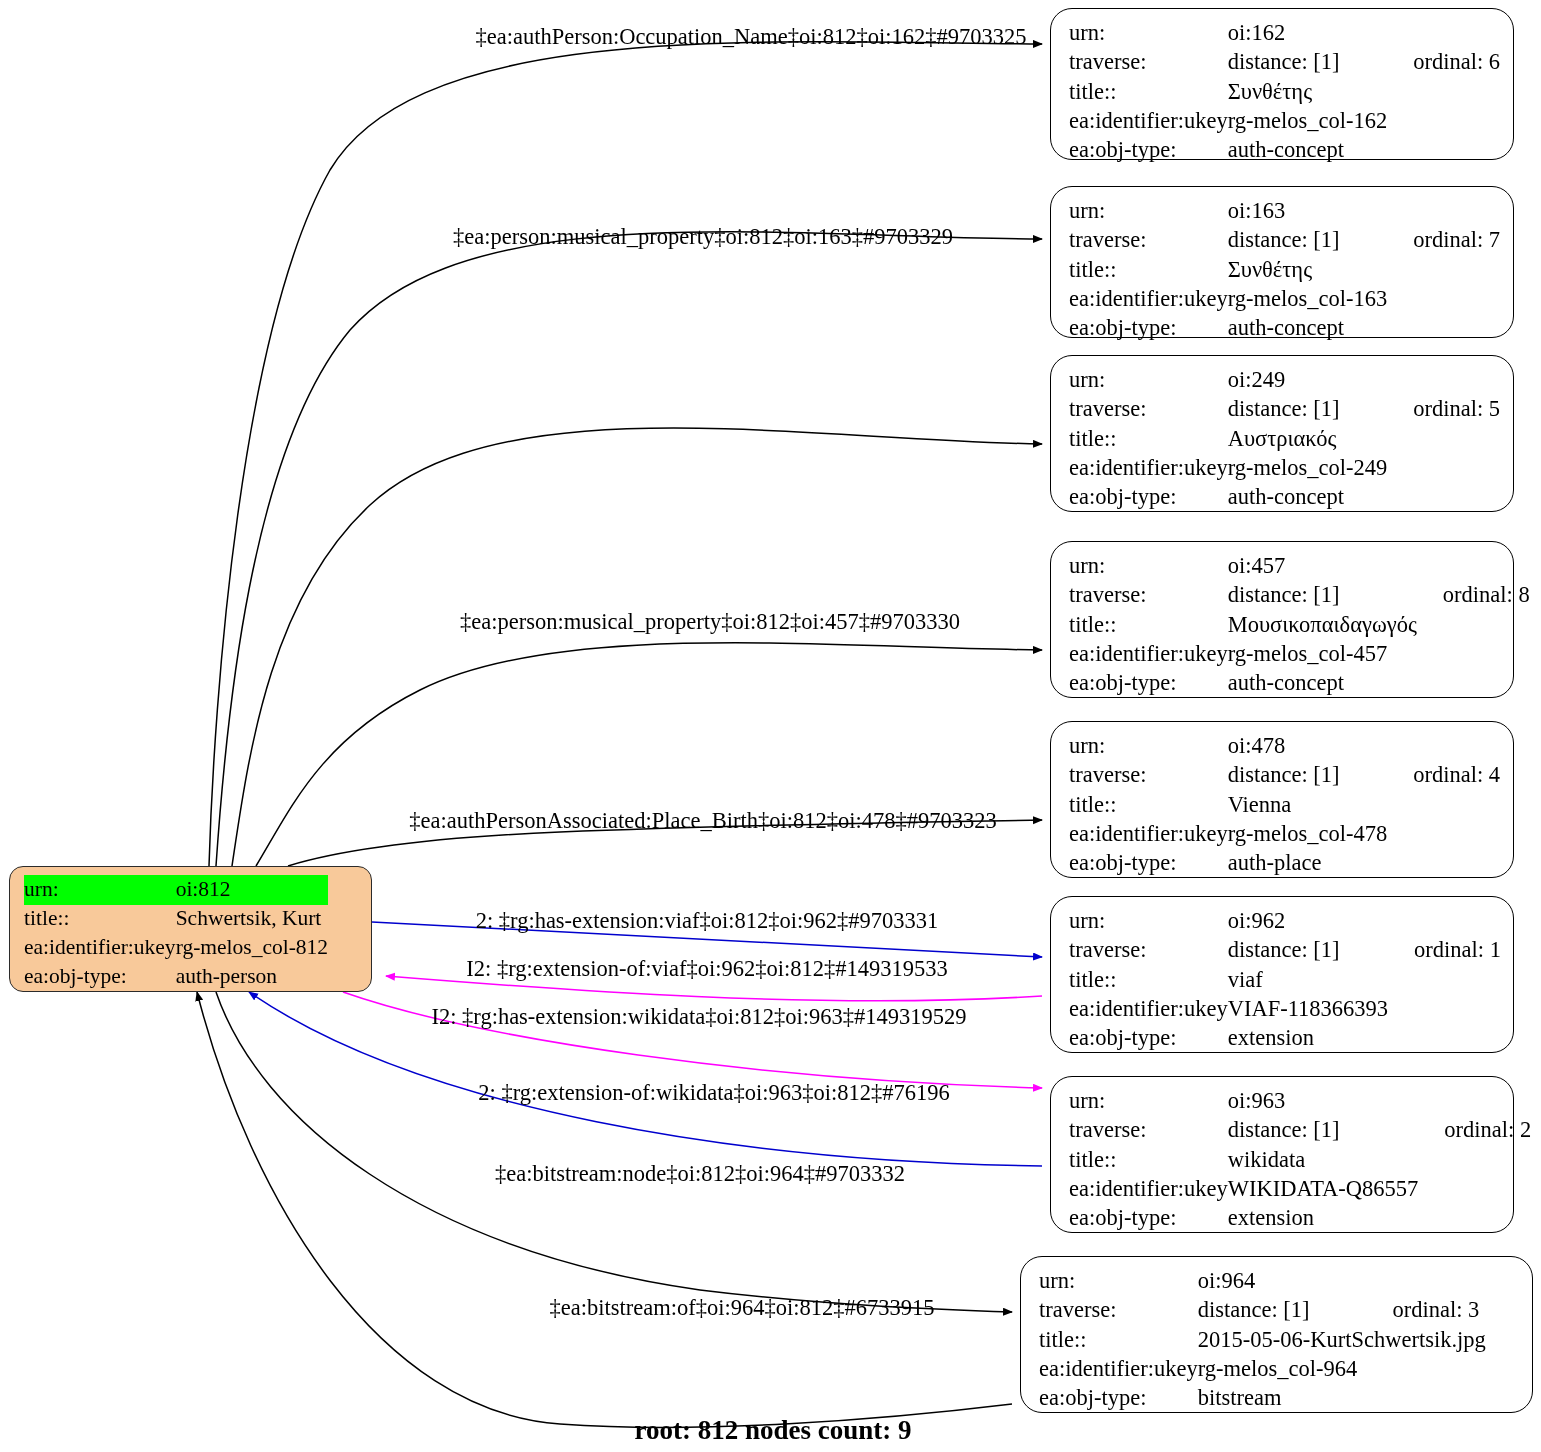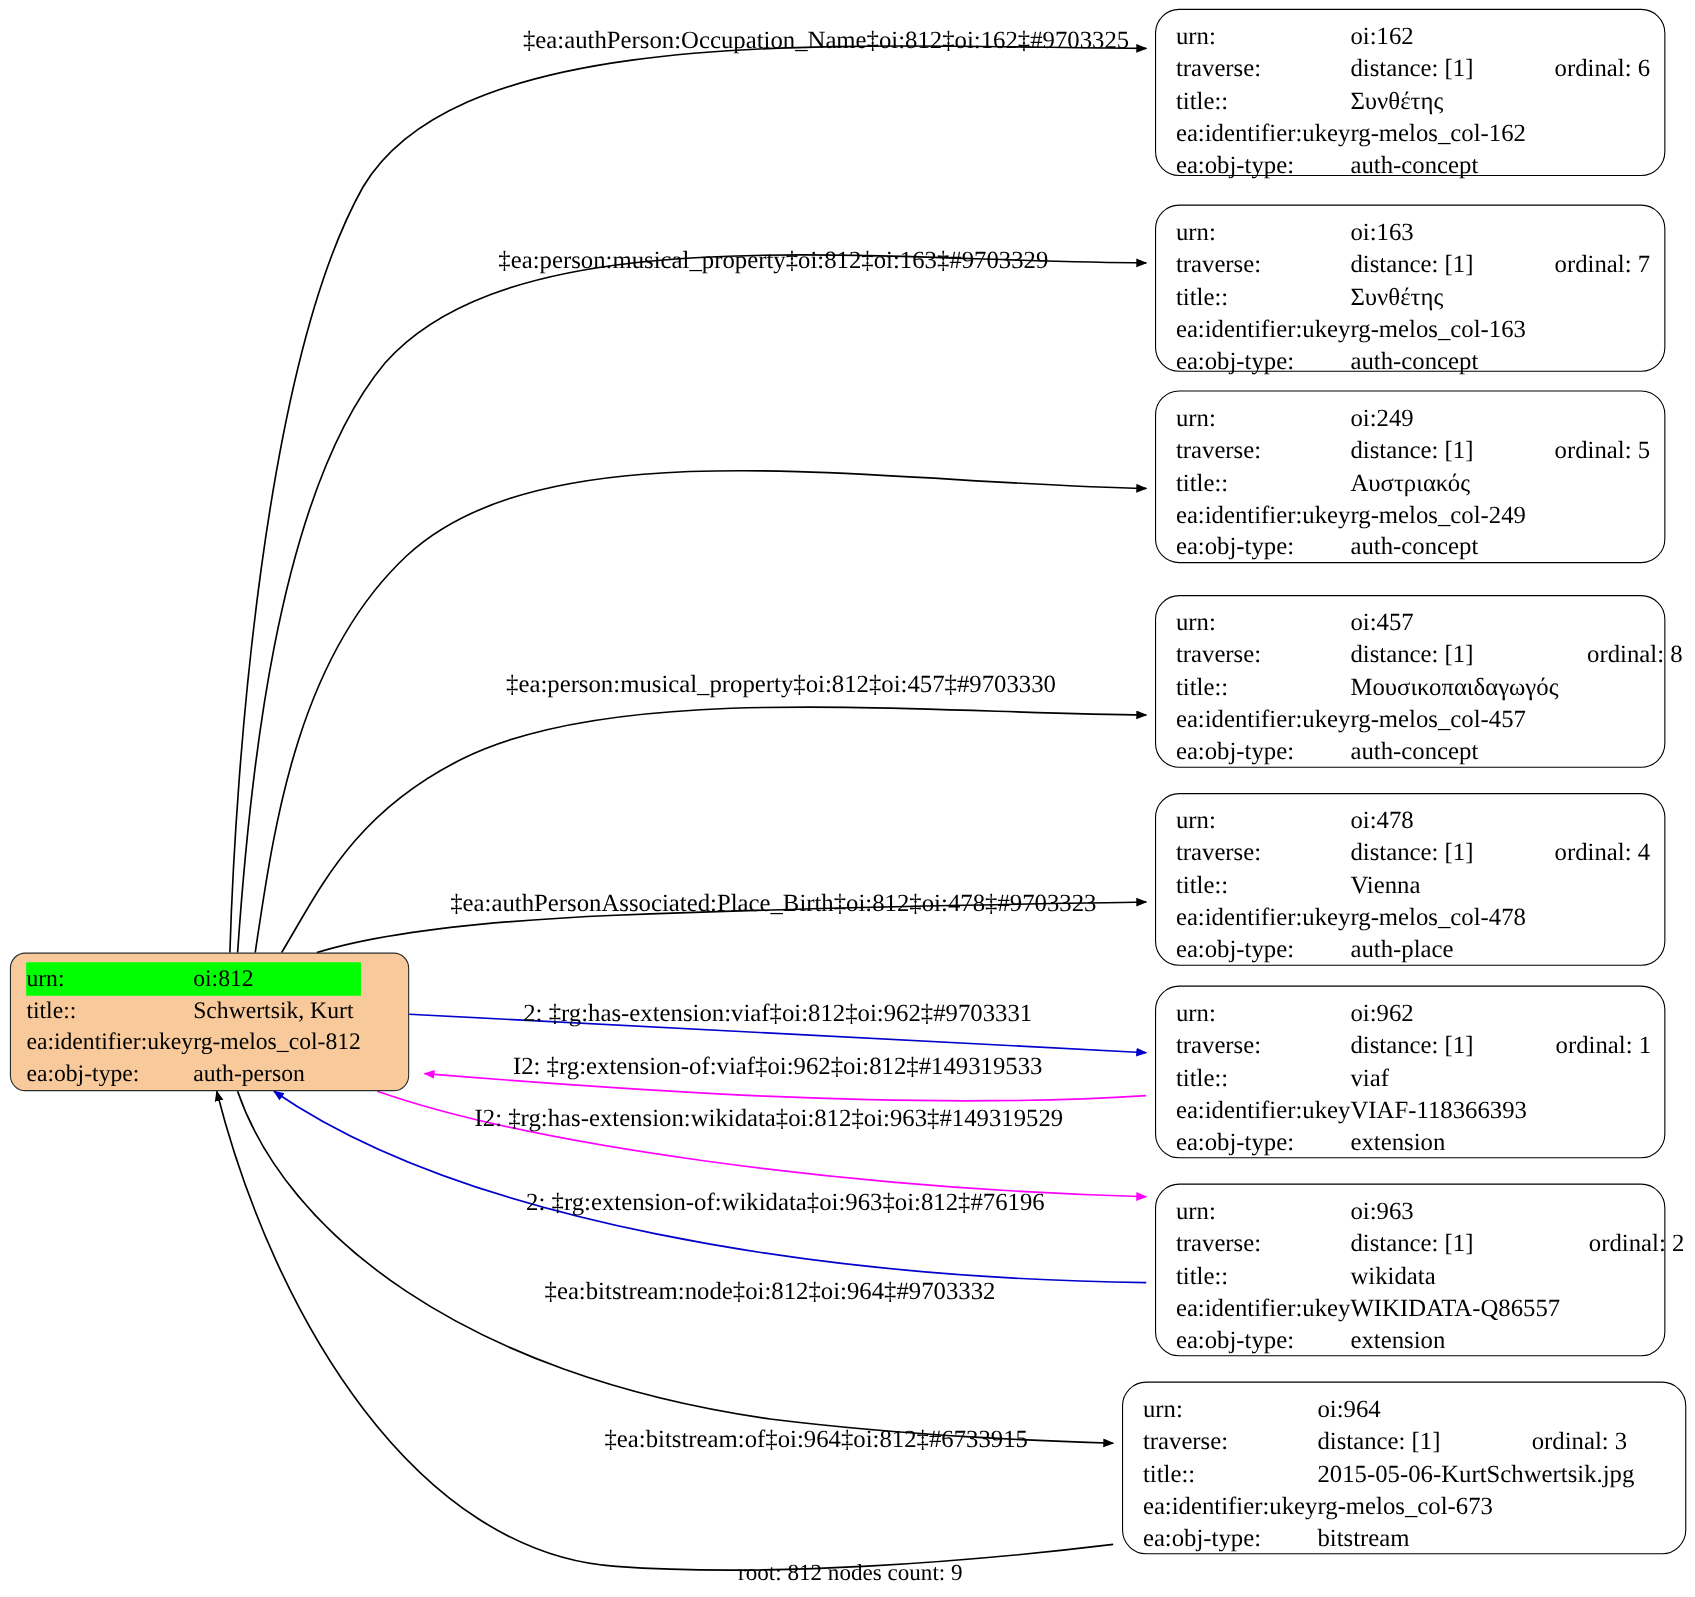--- a/index.html
+++ b/index.html
@@ -67,24 +67,25 @@
   .edge-label {
     position: absolute;
     font-size: 22.5px;
     color: #000000;
     white-space: nowrap;
     transform: translate(-50%, -50%);
     background: transparent;
   }
   .graph-label {
     position: absolute;
-    font-size: 21px;
+    font-size: 27px;
     color: #000000;
     white-space: nowrap;
     transform: translate(-50%, -50%);
+    font-weight: bold;
   }
 </style>
 </head>
 <body>
 
 <div id="canvas">
 
   <svg class="edges" viewBox="0 0 1541 1452">
     <defs>
       <marker id="arrow-black" markerWidth="11" markerHeight="11" refX="9" refY="4" orient="auto" markerUnits="userSpaceOnUse">
@@ -382,21 +383,21 @@
         <td class="key">traverse:</td>
         <td class="val">distance: [1]</td>
         <td class="val" style="padding-left:26px">ordinal: 3</td>
       </tr>
       <tr>
         <td class="key">title::</td>
         <td class="val" colspan="2">2015-05-06-KurtSchwertsik.jpg</td>
       </tr>
       <tr>
         <td class="key">ea:identifier:ukey</td>
-        <td class="val">rg-melos_col-673</td>
+        <td class="val">rg-melos_col-964</td>
         <td></td>
       </tr>
       <tr>
         <td class="key">ea:obj-type:</td>
         <td class="val">bitstream</td>
         <td></td>
       </tr>
     </tbody>
       </table>
   </div>

